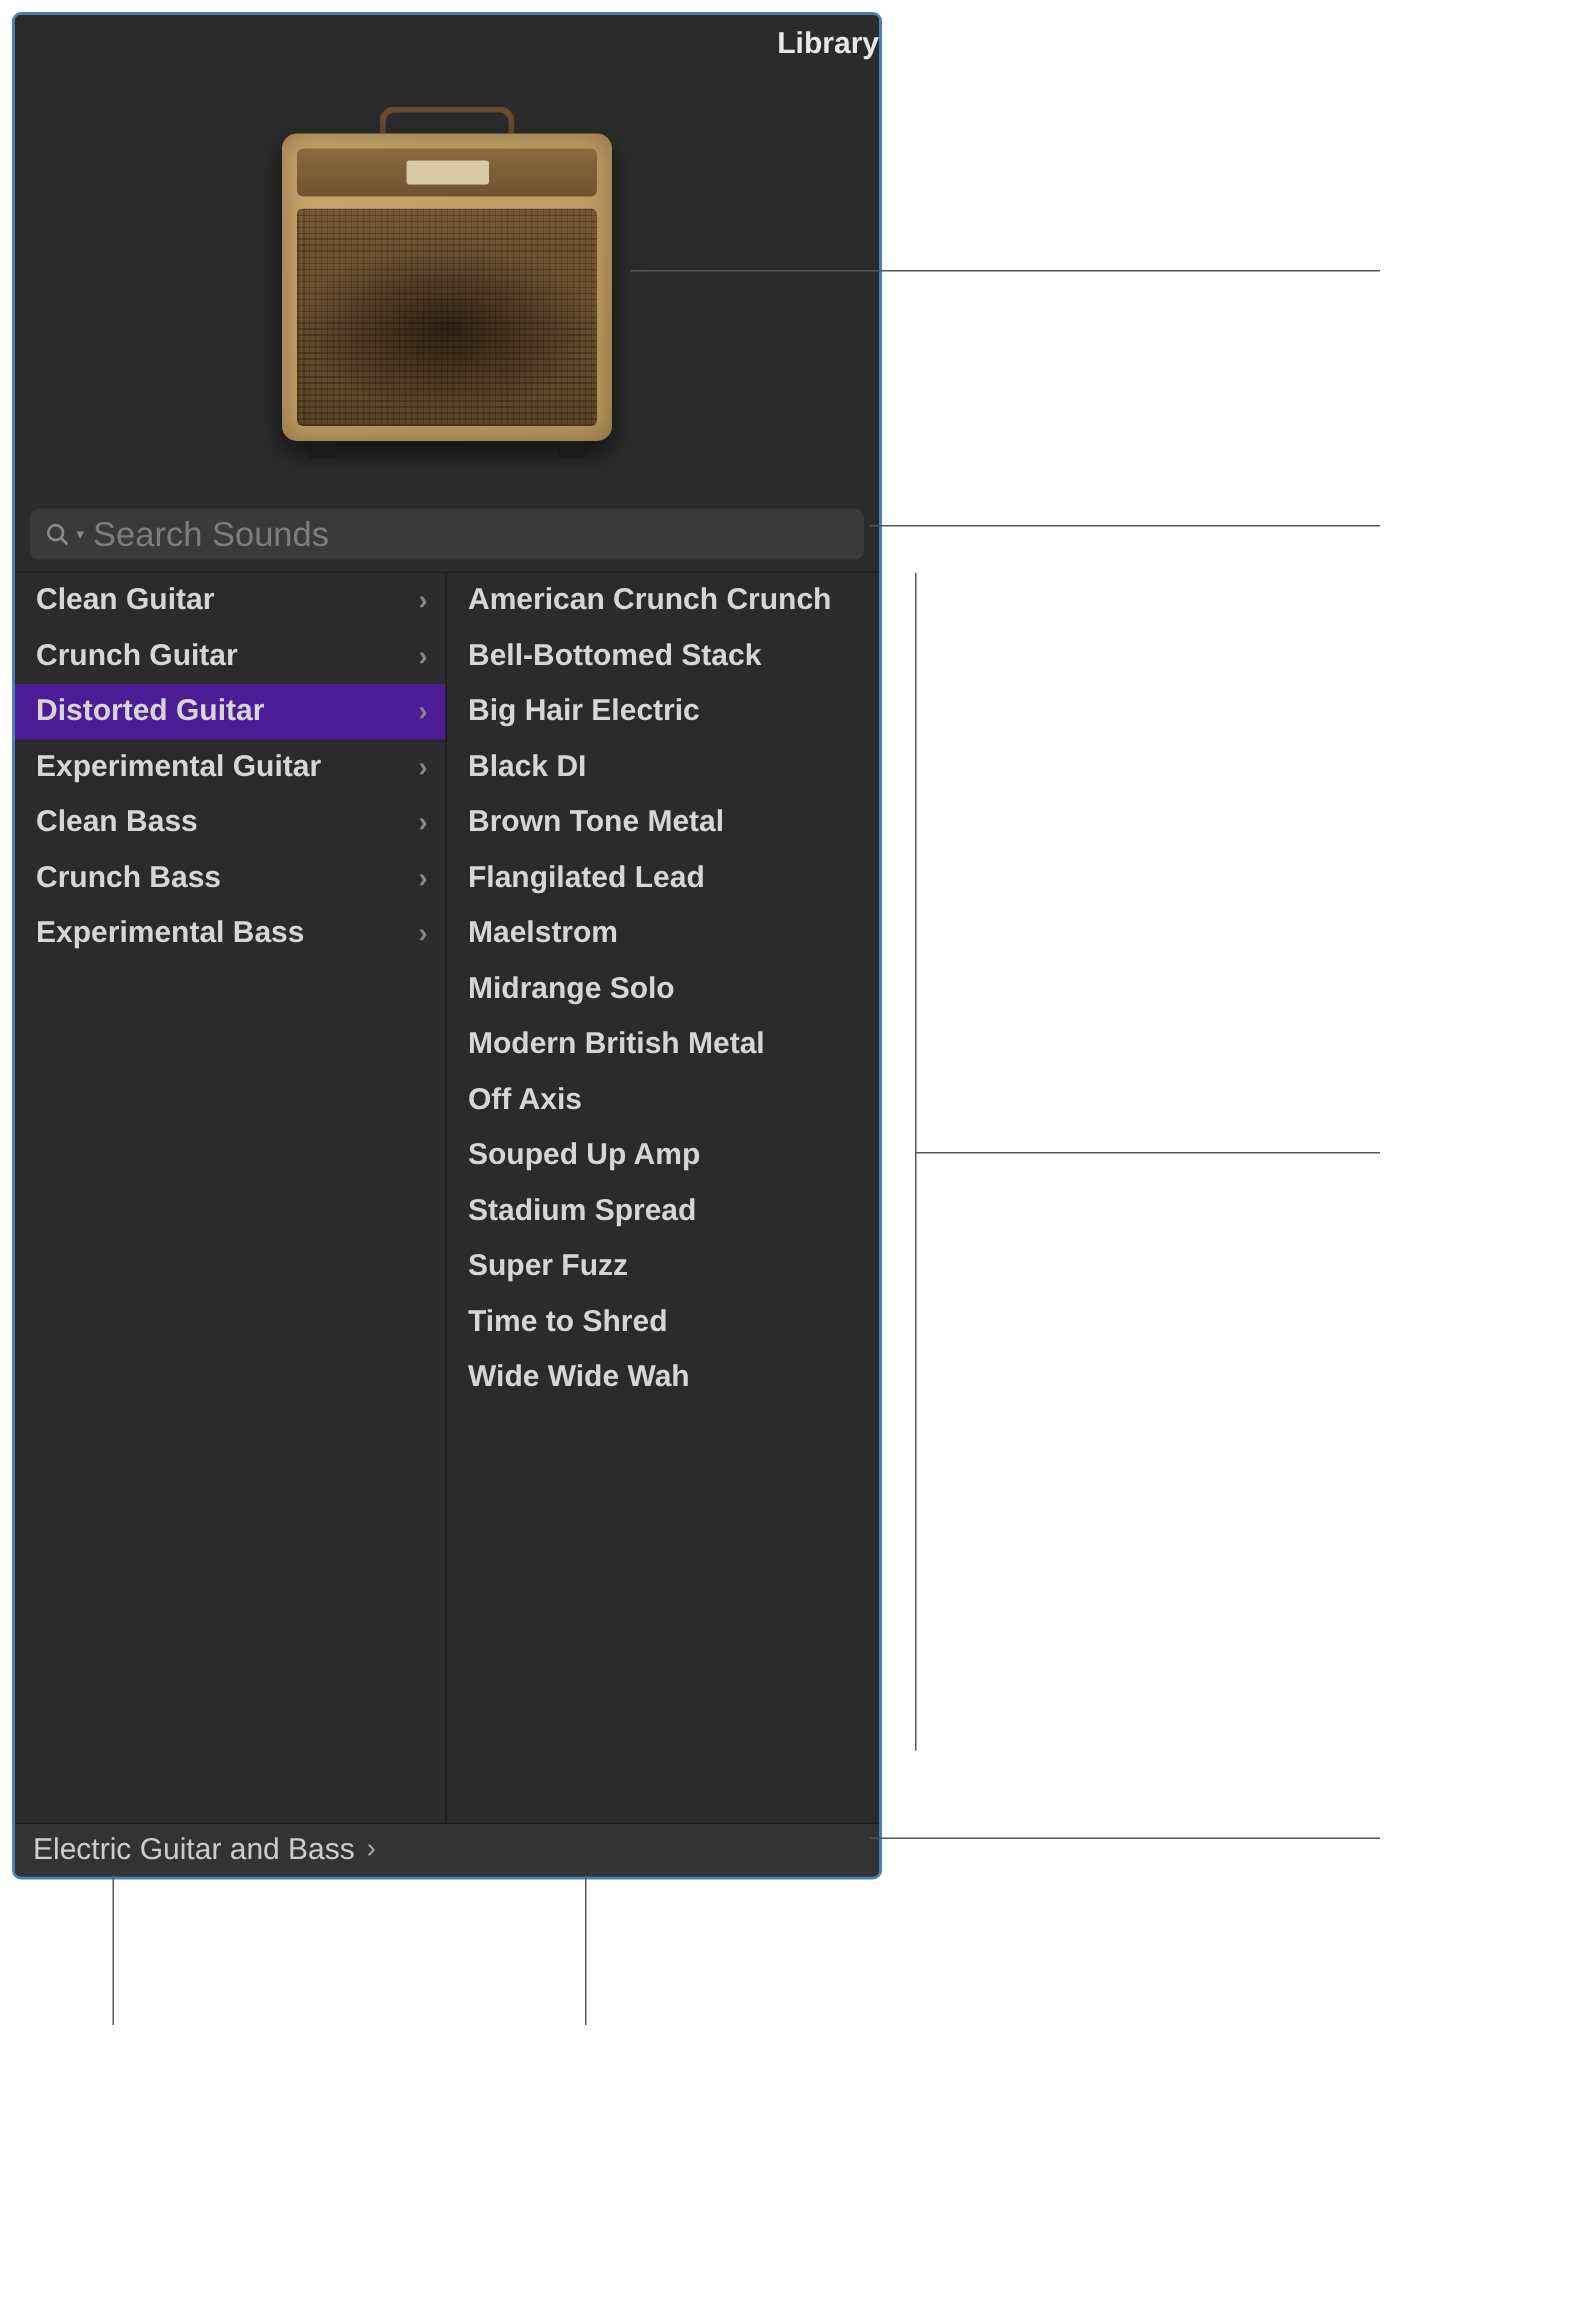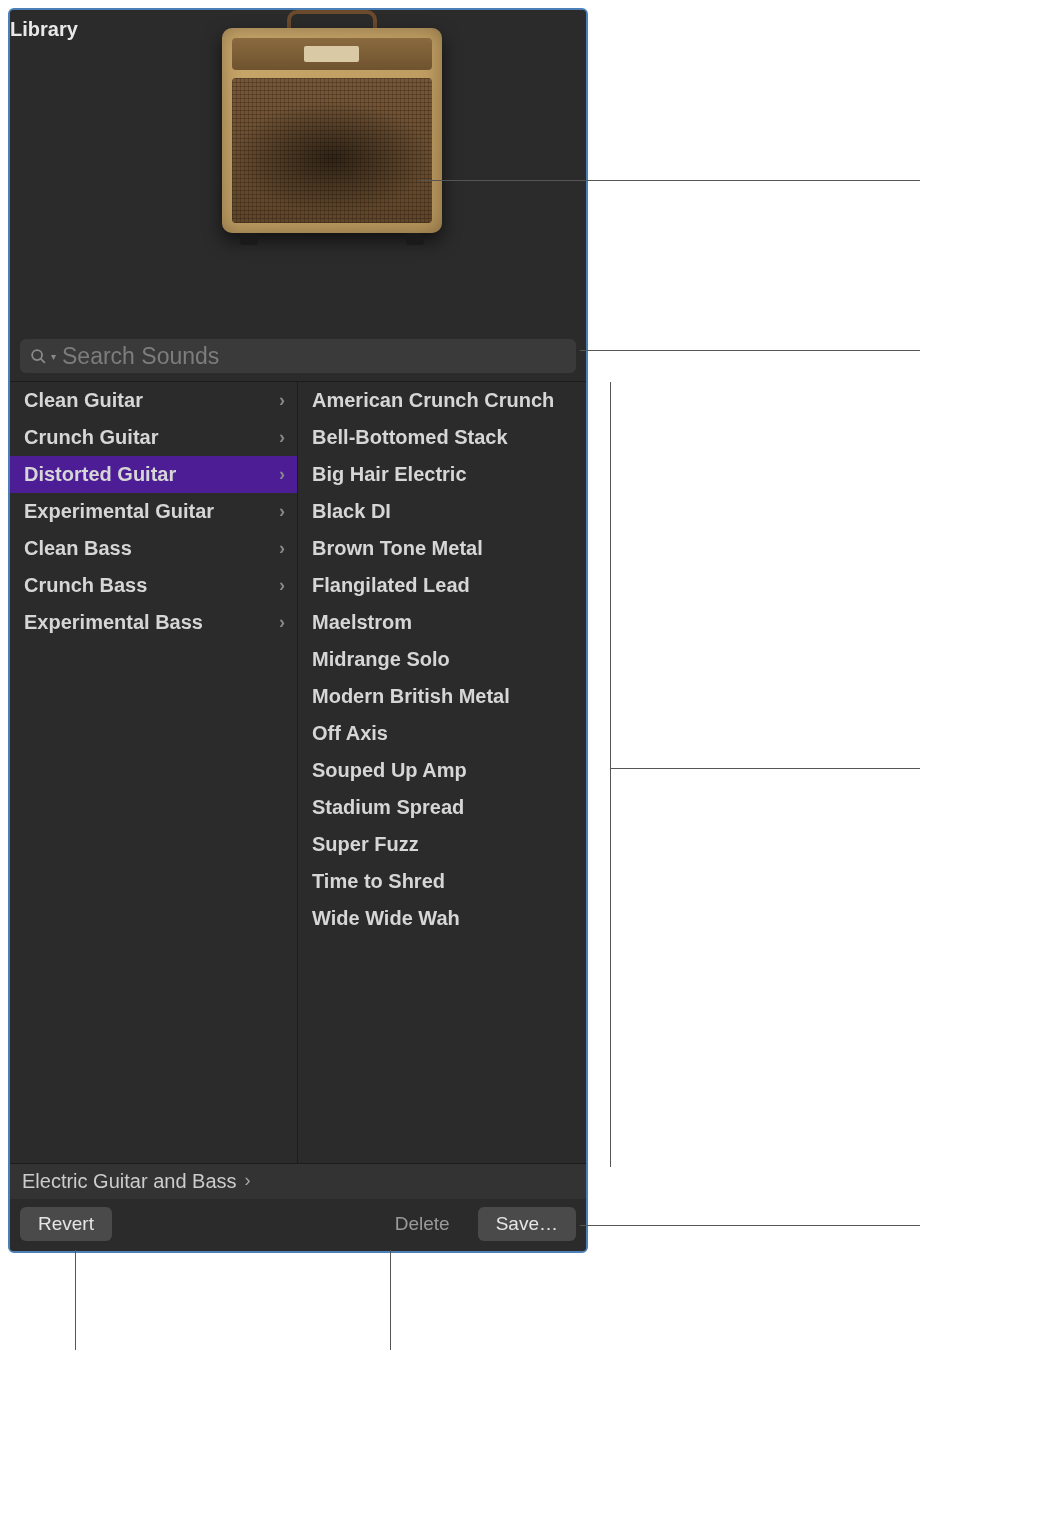--- a/index.html
+++ b/index.html
@@ -20,22 +20,22 @@
     border: 2px solid #4a7fb8;
     border-radius: 6px;
     display: flex;
     flex-direction: column;
     overflow: hidden;
   }
   .header {
     height: 325px;
     background: #2b2b2b;
     display: flex;
-    flex-direction: row;
-    align-items: flex-start;
+    flex-direction: column;
+    align-items: flex-end;
     position: relative;
   }
   .title {
     color: #e8e8e8;
     font-size: 20px;
     font-weight: 600;
     padding-top: 8px;
   }
   .amp-wrap {
     flex: 1;
@@ -331,26 +331,20 @@
           <span>Wide Wide Wah</span>
         </div>
       </div>
   </div>
 
   <div class="breadcrumb">
     <span>Electric Guitar and Bass</span>
     <span class="chev">›</span>
   </div>
 
-  <div class="footer">
-    <button class="btn">Revert</button>
-    <div class="spacer"></div>
-    <button class="btn ghost">Delete</button>
-    <button class="btn">Save…</button>
-  </div>
 
 </div>
 
 <div class="callout c-h" style="left:420px; top:180px;  width:500px;"></div>
 <div class="callout c-h" style="left:580px; top:350px;  width:340px;"></div>
 <div class="callout c-v" style="left:610px; top:382px;  height:785px;"></div>
 <div class="callout c-h" style="left:610px; top:768px;  width:310px;"></div>
 <div class="callout c-h" style="left:580px; top:1225px; width:340px;"></div>
 <div class="callout c-v" style="left:75px;  top:1250px; height:100px;"></div>
 <div class="callout c-v" style="left:390px; top:1250px; height:100px;"></div>

